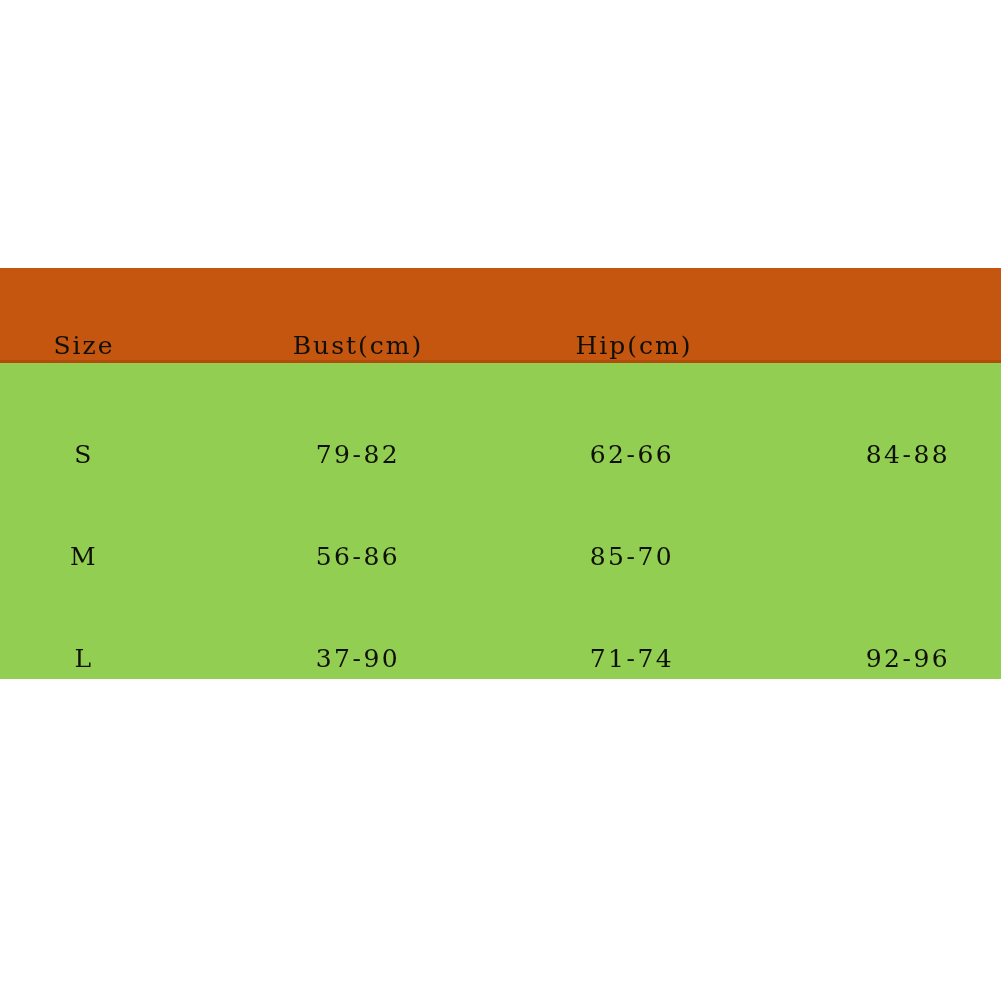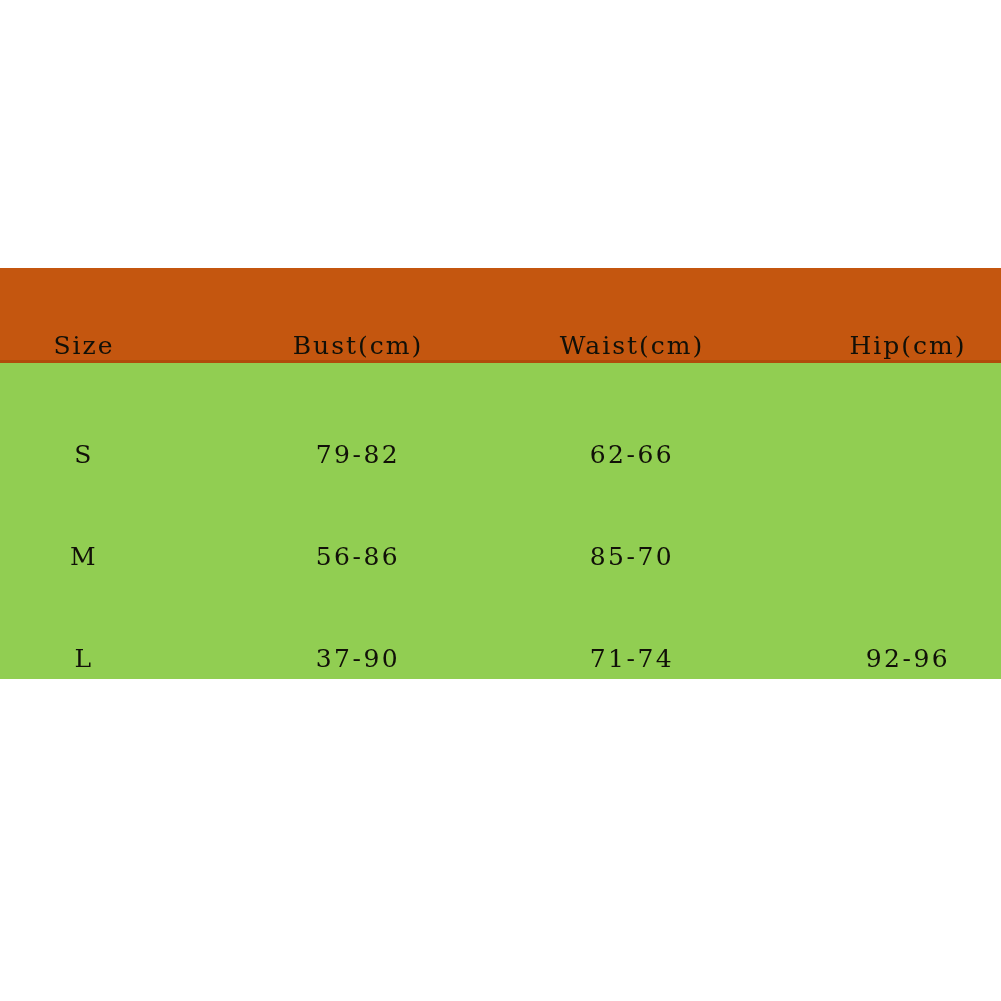--- a/index.html
+++ b/index.html
@@ -70,28 +70,28 @@
   .col-hip   { width: 186px; margin-left: 83px; }
 </style>
 </head>
 <body>
 
 <div id="size-chart">
 
   <div class="chart-row header-row">
     <div class="cell col-size">Size</div>
     <div class="cell col-bust">Bust(cm)</div>
-    <div class="cell col-waist">Waist(cm)</div>
     <div class="cell col-hip">Hip(cm)</div>
   </div>
 
   <div class="chart-row body-row first-body-row">
     <div class="cell col-size">S</div>
     <div class="cell col-bust">79-82</div>
     <div class="cell col-waist">62-66</div>
+    <div class="cell col-hip">84-88</div>
   </div>
 
   <div class="chart-row body-row">
     <div class="cell col-size">M</div>
     <div class="cell col-bust">56-86</div>
     <div class="cell col-waist">85-70</div>
   </div>
 
   <div class="chart-row body-row last-body-row">
     <div class="cell col-size">L</div>

